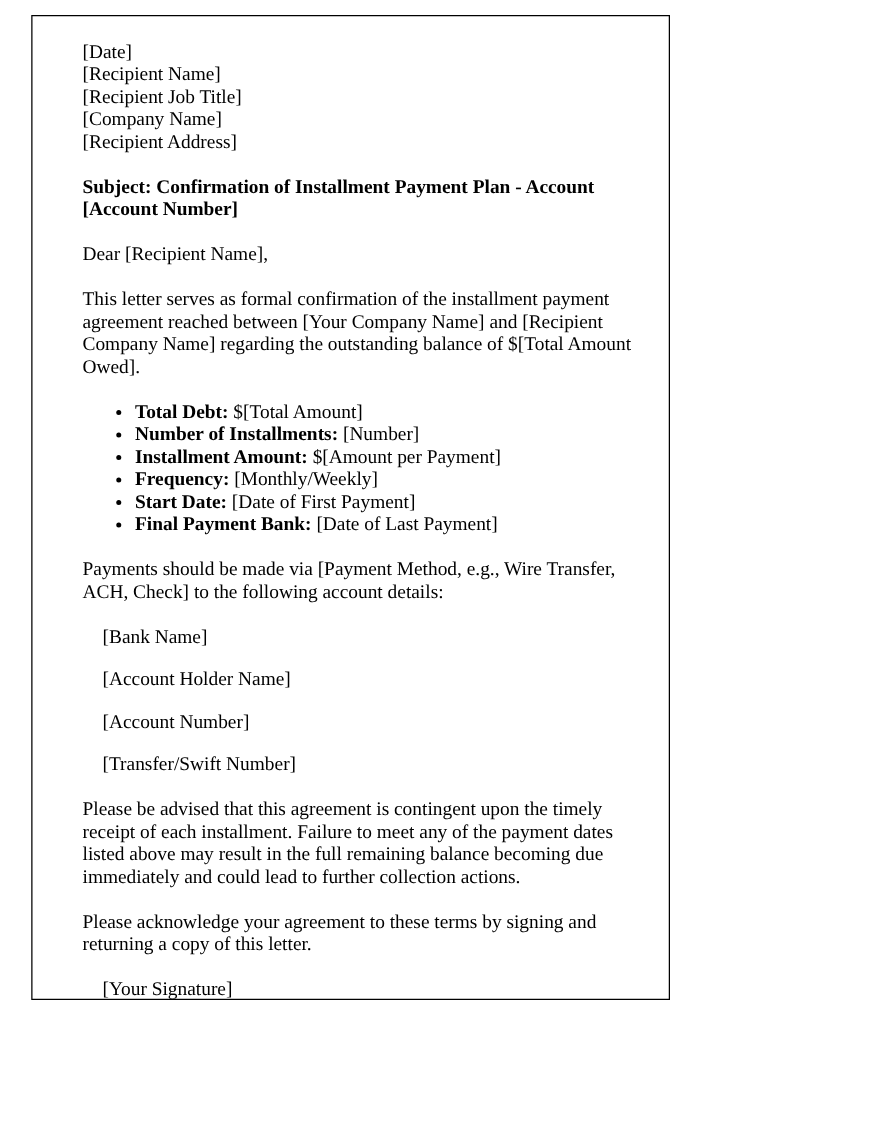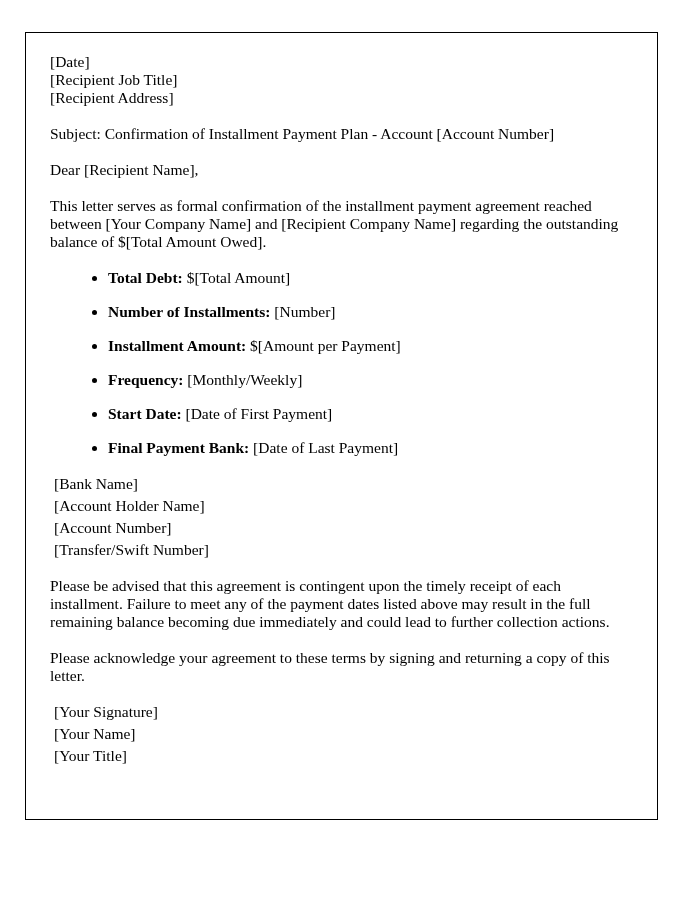--- a/index.html
+++ b/index.html
@@ -6,73 +6,76 @@
     margin: 0;
     padding: 0;
     background: #ffffff;
     width: 700px;
     height: 900px;
     overflow: hidden;
   }
   .page {
     position: absolute;
     left: 25px;
-    top: 32px;
-    width: 633px;
+    top: 12px;
+    width: 511px;
     height: 788px;
     border: 1px solid #000000;
     box-sizing: border-box;
     background: #ffffff;
     overflow: hidden;
     font-family: "Liberation Serif", "DejaVu Serif", serif;
     font-size: 15.5px;
     line-height: 18px;
     color: #000000;
-    padding: 20px 26px 0 24px;
+    padding: 20px 26px 0 40px;
   }
   .hdr-line { margin: 0; }
   p.para { margin: 18px 0; }
-  .subject { font-weight: normal; }
+  .subject { font-weight: bold; }
   ul.schedule {
     margin: 18px 0;
     padding-left: 42px;
     list-style-type: disc;
   }
-  ul.schedule li { margin: 16px; }
+  ul.schedule li { margin: 0; }
   .b { font-weight: bold; }
-  .block-line { margin: 4px; }
+  .block-line { margin: 16px; }
   .block { margin: 18px 0; }
 </style>
 </head>
 <body>
 
 <div class="page">
 
   <div>
     <div class="hdr-line">[Date]</div>
+    <div class="hdr-line">[Recipient Name]</div>
     <div class="hdr-line">[Recipient Job Title]</div>
+    <div class="hdr-line">[Company Name]</div>
     <div class="hdr-line">[Recipient Address]</div>
   </div>
 
   <p class="para subject">Subject: Confirmation of Installment Payment Plan - Account [Account Number]</p>
 
   <p class="para">Dear [Recipient Name],</p>
 
   <p class="para">This letter serves as formal confirmation of the installment payment agreement reached between [Your Company Name] and [Recipient Company Name] regarding the outstanding balance of $[Total Amount Owed].</p>
 
 
   <ul class="schedule">
     <li><span class="b">Total Debt:</span><span> $[Total Amount]</span></li>
     <li><span class="b">Number of Installments:</span><span> [Number]</span></li>
     <li><span class="b">Installment Amount:</span><span> $[Amount per Payment]</span></li>
     <li><span class="b">Frequency:</span><span> [Monthly/Weekly]</span></li>
     <li><span class="b">Start Date:</span><span> [Date of First Payment]</span></li>
     <li><span class="b">Final Payment Bank:</span><span> [Date of Last Payment]</span></li>
   </ul>
 
+  <p class="para">Payments should be made via [Payment Method, e.g., Wire Transfer, ACH, Check] to the following account details:</p>
 
   <div class="block">
     <div class="block-line">[Bank Name]</div>
     <div class="block-line">[Account Holder Name]</div>
     <div class="block-line">[Account Number]</div>
     <div class="block-line">[Transfer/Swift Number]</div>
   </div>
 
   <p class="para">Please be advised that this agreement is contingent upon the timely receipt of each installment. Failure to meet any of the payment dates listed above may result in the full remaining balance becoming due immediately and could lead to further collection actions.</p>
 

